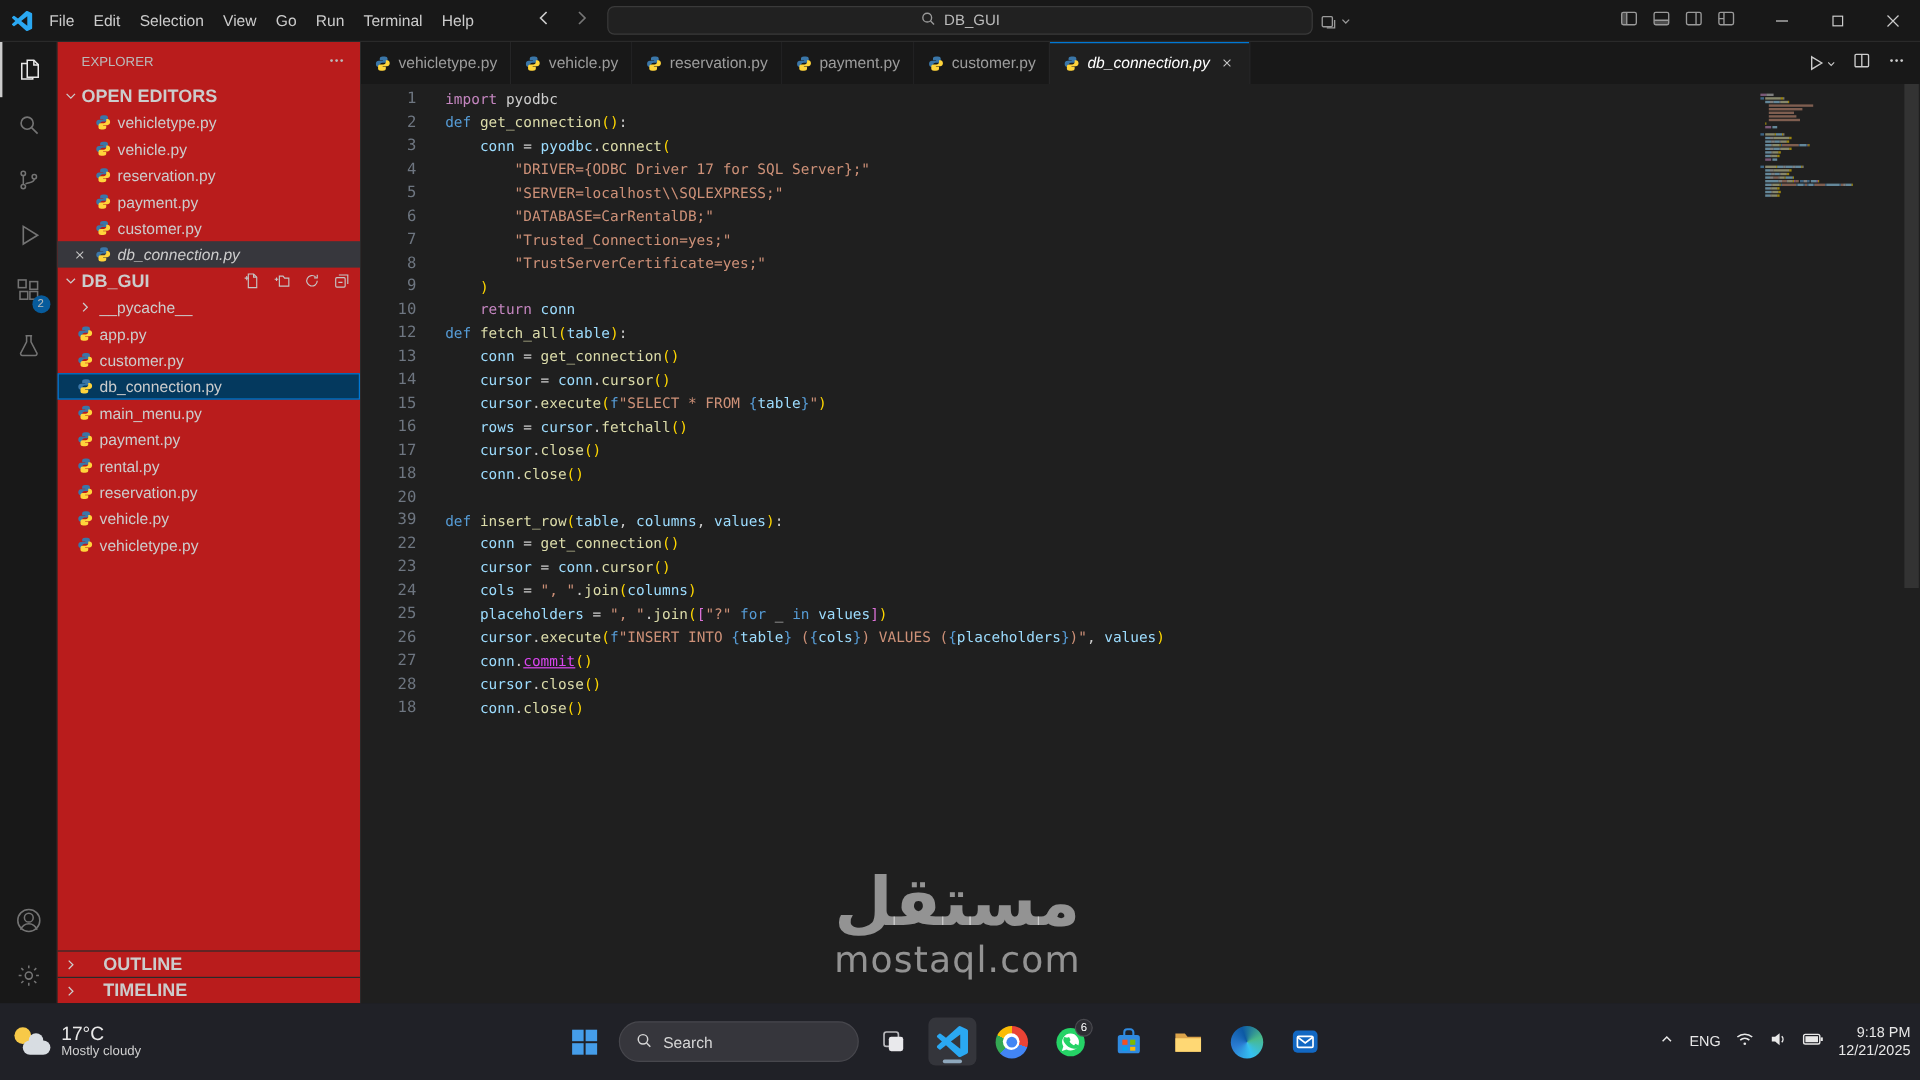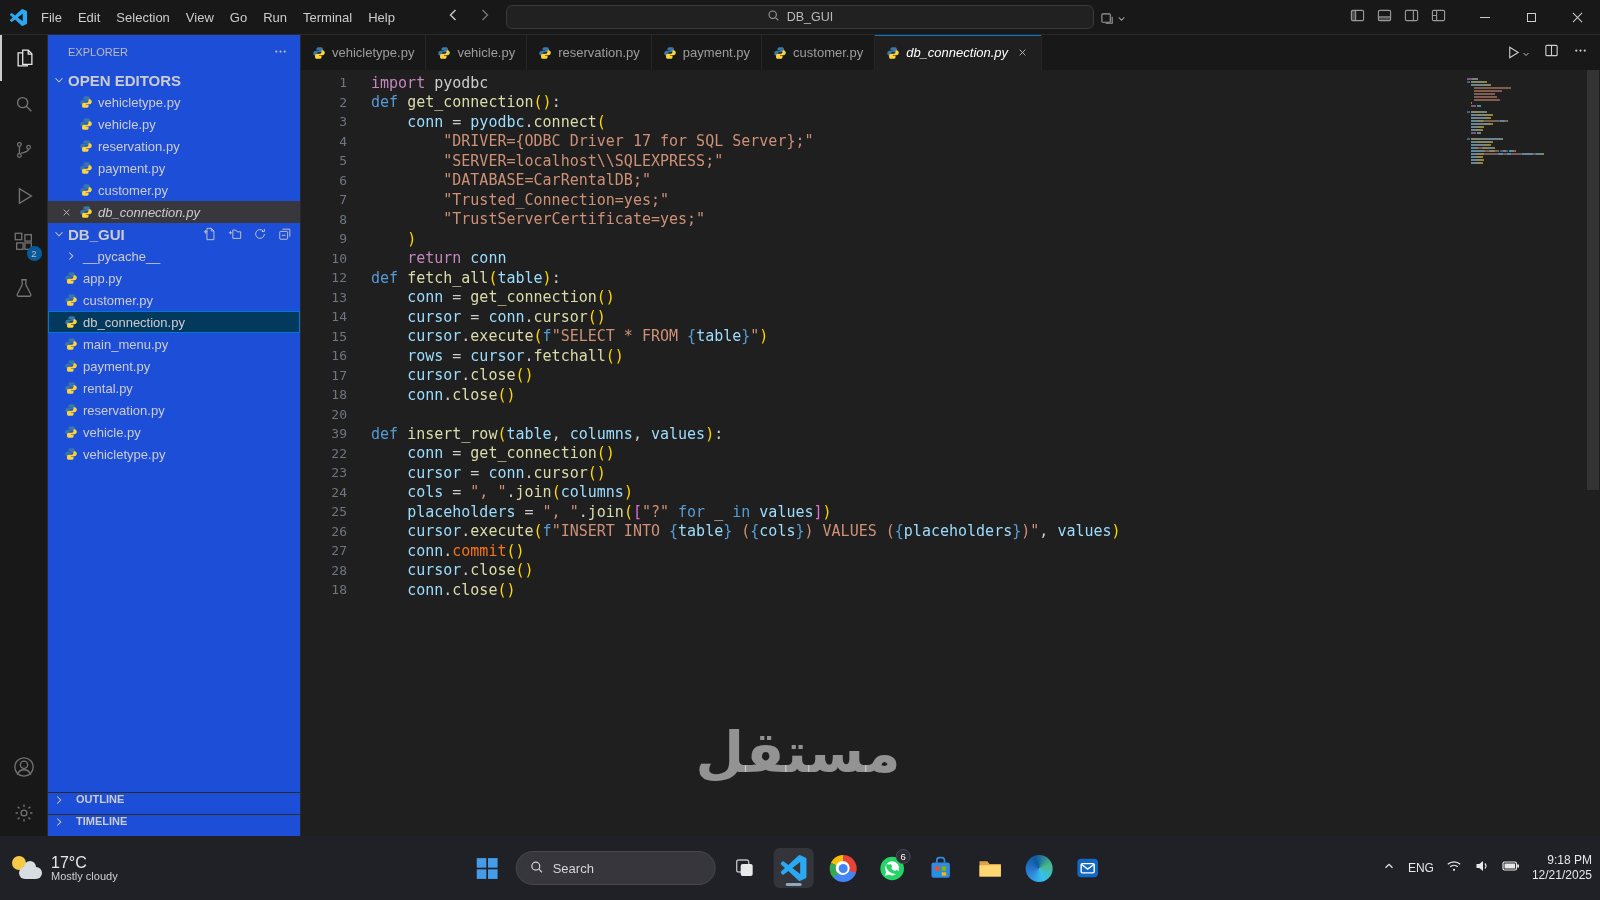--- a/index.html
+++ b/index.html
@@ -21,49 +21,49 @@
   .restore-glyph{width:9px;height:9px;border:1px solid #cccccc;display:block;}
 
   
   .main{display:flex;height:801px;}
   .activitybar{width:48px;background:#181818;display:flex;flex-direction:column;align-items:center;border-right:1px solid #2a2a2a;}
   .ab-item{position:relative;width:48px;height:46px;display:flex;align-items:center;justify-content:center;opacity:.7;}
   .ab-item.active{opacity:1;border-left:2px solid #cccccc;}
   .ab-badge{position:absolute;right:6px;bottom:4px;min-width:15px;height:15px;padding:0 2px;border-radius:8px;background:#0078d4;color:#fff;font-size:9.5px;display:flex;align-items:center;justify-content:center;}
   .ab-spacer{flex:1;}
 
-  .sidebar{width:253px;background:#1d4ed8;border-right:1px solid #2a2a2a;display:flex;flex-direction:column;font-size:13px;color:#cccccc;}
+  .sidebar{width:253px;background:#b91c1c;border-right:1px solid #2a2a2a;display:flex;flex-direction:column;font-size:13px;color:#cccccc;}
   .sidebar-title{height:34px;flex:none;display:flex;align-items:center;padding:0 12px 0 20px;font-size:11px;color:#bbbbbb;}
   .spacer{flex:1;}
   .section-header{height:22px;flex:none;display:flex;align-items:center;font-size:15px;font-weight:bold;color:#cccccc;padding:0 8px 0 4px;gap:2px;}
   .hdr-act{display:flex;margin-left:9px;}
   .oe-row{height:22px;display:flex;align-items:center;padding-left:10px;gap:5px;}
   .oe-row.active{background:#37373d;}
   .oe-close{width:16px;display:flex;justify-content:center;flex:none;}
   .italic{font-style:italic;}
   .tree-row{height:22px;display:flex;align-items:center;padding-left:16px;gap:5px;}
   .tree-row.selected{background:#04395e;outline:1px solid #0078d4;outline-offset:-1px;}
   .py-icon{display:flex;flex:none;}
   .twist{display:flex;flex:none;}
   .sidebar-fill{flex:1;}
-  .bottom-section{height:22px;flex:none;display:flex;border-top:1px solid #2a2a2a;font-size:11px;font-weight:bold;gap:10px;padding-left:4px;}
+  .bottom-section{height:22px;flex:none;display:flex;align-items:center;border-top:1px solid #2a2a2a;font-size:15px;font-weight:bold;gap:20px;padding-left:4px;}
 
   
   .editor-area{flex:1;display:flex;flex-direction:column;position:relative;background:#1f1f1f;min-width:0;}
   .tabbar{height:35px;flex:none;background:#181818;display:flex;align-items:stretch;position:relative;}
   .tabs-strip{display:flex;}
   .tab{display:flex;align-items:center;gap:6px;padding:0 11px;border-right:1px solid #252526;font-size:13px;color:#9d9d9d;background:#181818;white-space:nowrap;}
   .tab.active{background:#1f1f1f;color:#ffffff;box-shadow:inset 0 1px 0 #0078d4;}
   .tab-close{width:16px;display:flex;justify-content:center;}
   .editor-actions{position:absolute;right:12px;top:0;height:35px;display:flex;align-items:center;gap:14px;}
   .run-group{display:flex;align-items:center;gap:1px;}
   .editor-body{flex:1;position:relative;padding-top:3px;font-family:"DejaVu Sans Mono",monospace;overflow:hidden;}
   .code-line{display:flex;height:19.5px;align-items:center;}
   .line-number{width:46px;flex:none;text-align:right;margin-right:24px;color:#6e7681;font-size:13px;font-family:"DejaVu Sans Mono",monospace;}
-  .line-content{white-space:pre;font-size:15px;}
+  .line-content{white-space:pre;font-size:12px;}
   .minimap{position:absolute;top:8px;right:18px;width:115px;}
   .mm-row{height:2px;margin-bottom:1px;white-space:nowrap;font-size:0;}
   .mm-seg{display:inline-block;height:2px;opacity:.55;}
   .editor-scrollbar{position:absolute;top:0;right:0;width:14px;height:100%;}
   .editor-scrollbar .thumb{position:absolute;top:0;right:1px;width:12px;height:420px;background:rgba(121,121,121,0.22);}
 
   
   .taskbar{position:absolute;left:0;bottom:0;width:1600px;height:64px;background:#202127;display:flex;align-items:center;z-index:10;}
   .tb-weather{display:flex;align-items:center;gap:9px;padding-left:10px;color:#e8e8e8;}
   .wicon{position:relative;width:32px;height:28px;}
@@ -640,21 +640,21 @@
             <div class="code-line">
               <span class="line-number">25</span>
               <span class="line-content"><span style="color: rgb(204, 204, 204);">    </span><span style="color: rgb(156, 220, 254);">placeholders</span><span style="color: rgb(204, 204, 204);"> = </span><span style="color: rgb(206, 145, 120);">", "</span><span style="color: rgb(204, 204, 204);">.</span><span style="color: rgb(220, 220, 170);">join</span><span style="color: rgb(255, 215, 0);">(</span><span style="color: rgb(218, 112, 214);">[</span><span style="color: rgb(206, 145, 120);">"?"</span><span style="color: rgb(204, 204, 204);"> </span><span style="color: rgb(86, 156, 214);">for</span><span style="color: rgb(204, 204, 204);"> _ </span><span style="color: rgb(86, 156, 214);">in</span><span style="color: rgb(204, 204, 204);"> </span><span style="color: rgb(156, 220, 254);">values</span><span style="color: rgb(218, 112, 214);">]</span><span style="color: rgb(255, 215, 0);">)</span></span>
             </div>
             <div class="code-line">
               <span class="line-number">26</span>
               <span class="line-content"><span style="color: rgb(204, 204, 204);">    </span><span style="color: rgb(156, 220, 254);">cursor</span><span style="color: rgb(204, 204, 204);">.</span><span style="color: rgb(220, 220, 170);">execute</span><span style="color: rgb(255, 215, 0);">(</span><span style="color: rgb(86, 156, 214);">f</span><span style="color: rgb(206, 145, 120);">"INSERT INTO </span><span style="color: rgb(86, 156, 214);">{</span><span style="color: rgb(156, 220, 254);">table</span><span style="color: rgb(86, 156, 214);">}</span><span style="color: rgb(206, 145, 120);"> (</span><span style="color: rgb(86, 156, 214);">{</span><span style="color: rgb(156, 220, 254);">cols</span><span style="color: rgb(86, 156, 214);">}</span><span style="color: rgb(206, 145, 120);">) VALUES (</span><span style="color: rgb(86, 156, 214);">{</span><span style="color: rgb(156, 220, 254);">placeholders</span><span style="color: rgb(86, 156, 214);">}</span><span style="color: rgb(206, 145, 120);">)"</span><span style="color: rgb(204, 204, 204);">, </span><span style="color: rgb(156, 220, 254);">values</span><span style="color: rgb(255, 215, 0);">)</span></span>
             </div>
             <div class="code-line">
               <span class="line-number">27</span>
-              <span class="line-content"><span style="color: rgb(204, 204, 204);">    </span><span style="color: rgb(156, 220, 254);">conn</span><span style="color: rgb(204, 204, 204);">.</span><span style="color: #f97316;">commit</span><span style="color: rgb(255, 215, 0);">()</span></span>
+              <span class="line-content"><span style="color: rgb(204, 204, 204);">    </span><span style="color: rgb(156, 220, 254);">conn</span><span style="color: rgb(204, 204, 204);">.</span><span style="color: #d946ef; text-decoration: underline;">commit</span><span style="color: rgb(255, 215, 0);">()</span></span>
             </div>
             <div class="code-line">
               <span class="line-number">28</span>
               <span class="line-content"><span style="color: rgb(204, 204, 204);">    </span><span style="color: rgb(156, 220, 254);">cursor</span><span style="color: rgb(204, 204, 204);">.</span><span style="color: rgb(220, 220, 170);">close</span><span style="color: rgb(255, 215, 0);">()</span></span>
             </div>
             <div class="code-line">
               <span class="line-number">18</span>
               <span class="line-content"><span style="color: rgb(204, 204, 204);">    </span><span style="color: rgb(156, 220, 254);">conn</span><span style="color: rgb(204, 204, 204);">.</span><span style="color: rgb(220, 220, 170);">close</span><span style="color: rgb(255, 215, 0);">()</span></span>
             </div>
           </div>
@@ -691,20 +691,21 @@
           </div>
         <div class="editor-scrollbar">
             <div class="thumb"></div>
           </div>
       </div>
     </div>
   </div>
 
   <div class="watermark">
     <div class="wm-ar">مستقل</div>
+    <div class="wm-la">mostaql.com</div>
   </div>
 
   <div class="taskbar">
     <div class="tb-weather">
       <span class="wicon">
           <span class="sun"></span>
           <span class="cloud"></span>
         </span>
       <span>
         <div class="temp">17°C</div>

